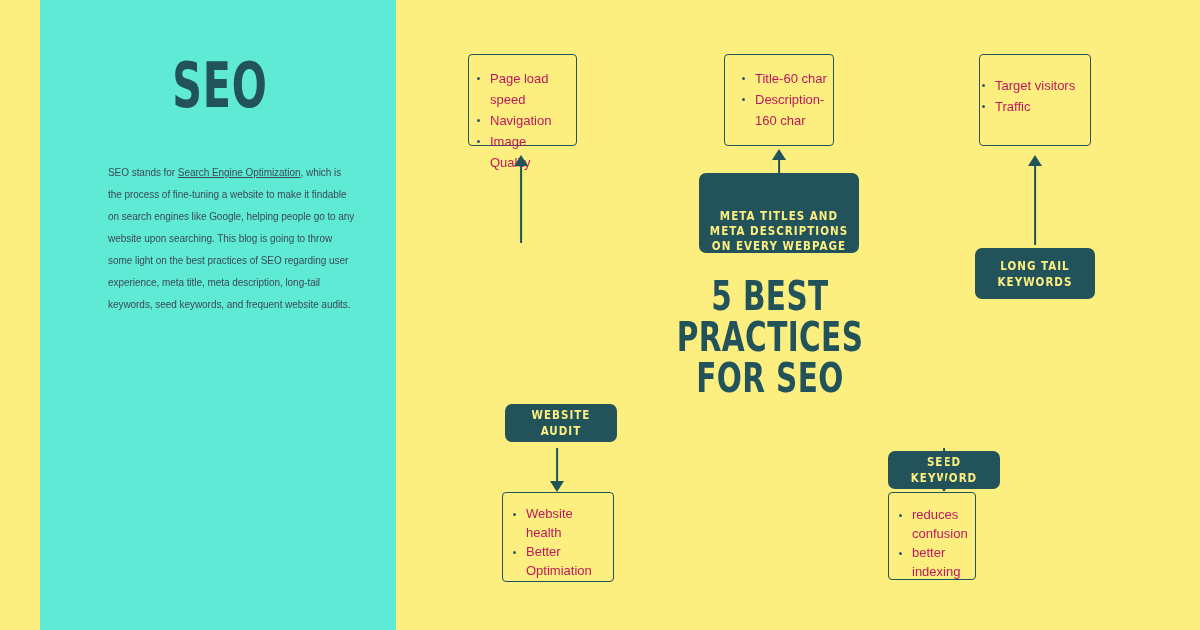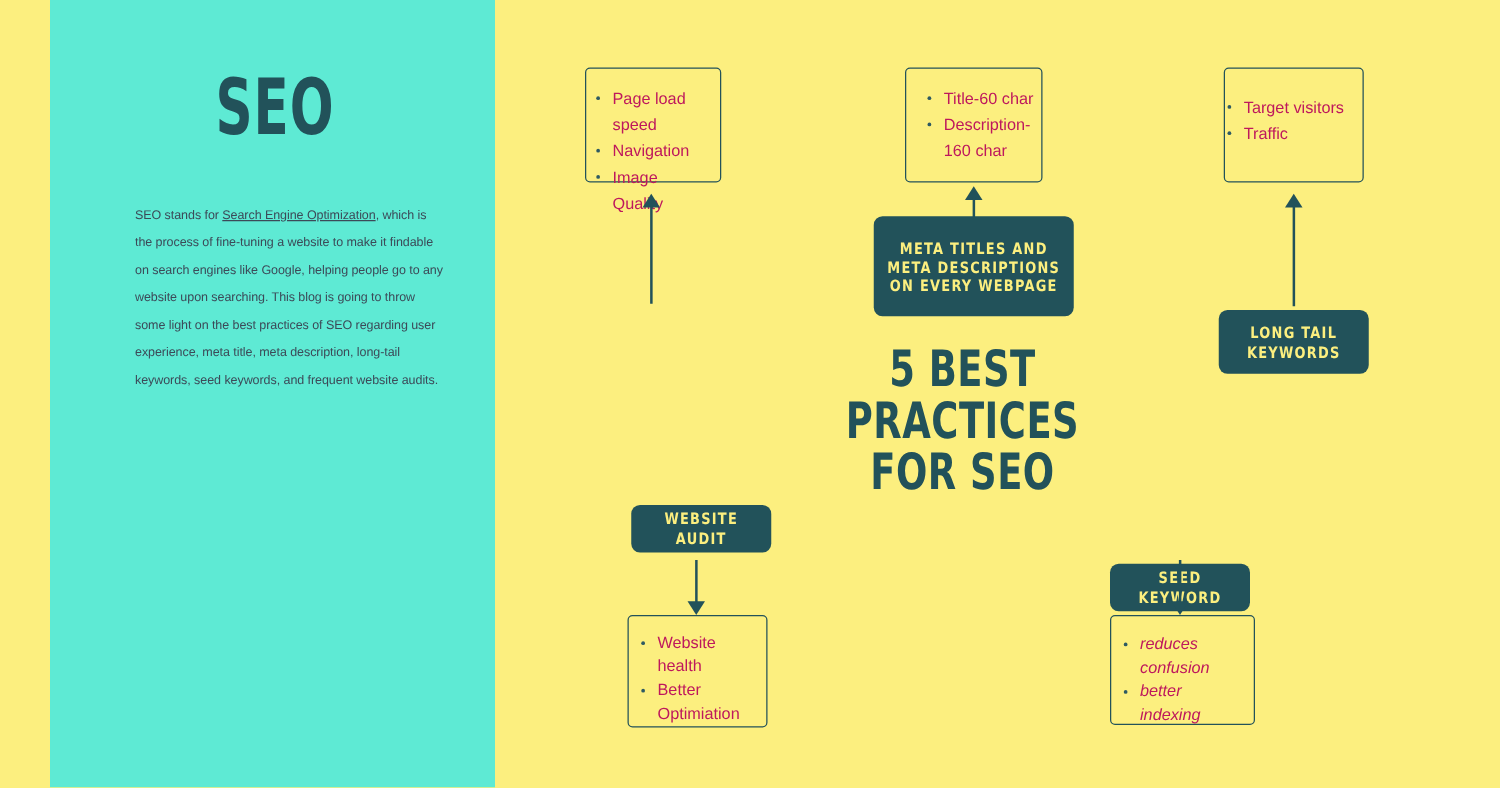--- a/index.html
+++ b/index.html
@@ -191,21 +191,21 @@
   <div class="fact-box" style="left:724px; top:54px; width:110px; height:92px; padding:13px 6px 0 15px;">
     <ul>
       <li>Title-60 char</li>
       <li>Description-160 char</li>
     </ul>
   </div>
   <div class="arrow up" style="left:771px; top:149px; width:16px; height:25px;">
     <div class="head"></div>
       <div class="shaft"></div>
   </div>
-  <div class="pill" style="left:699px; top:173px; width:160px; height:80px; line-height:15px;">
+  <div class="pill" style="left:699px; top:173px; width:160px; height:80px; line-height:15px;align-items:flex-end;">
     <span>META TITLES AND META DESCRIPTIONS ON EVERY WEBPAGE</span>
   </div>
 
   <div class="fact-box" style="left:979px; top:54px; width:112px; height:92px; padding:20px 6px 0 0;">
     <ul>
       <li>Target visitors</li>
       <li>Traffic</li>
     </ul>
   </div>
   <div class="arrow up" style="left:1027px; top:155px; width:16px; height:90px;">
@@ -232,20 +232,20 @@
     </ul>
   </div>
 
   <div class="pill" style="left:888px; top:404px; width:112px; height:38px;margin-top:47px;">
     <span>SEED KEYWORD</span>
   </div>
   <div class="arrow down" style="left:936px; top:448px; width:16px; height:44px;">
     <div class="shaft"></div>
       <div class="head"></div>
   </div>
-  <div class="fact-box" style="left:888px; top:492px; width:116px; height:88px; padding:12px 6px 0 8px; line-height:19px;font-style:italic;">
+  <div class="fact-box" style="left:888px; top:492px; width:88px; height:88px; padding:12px 6px 0 8px; line-height:19px;">
     <ul>
       <li>reduces confusion</li>
       <li>better indexing</li>
     </ul>
   </div>
 
 </div>
 
 </body></html>

